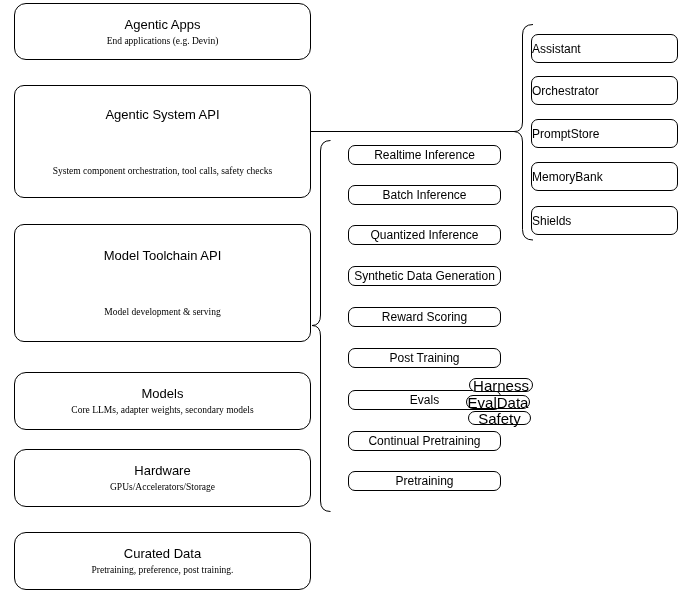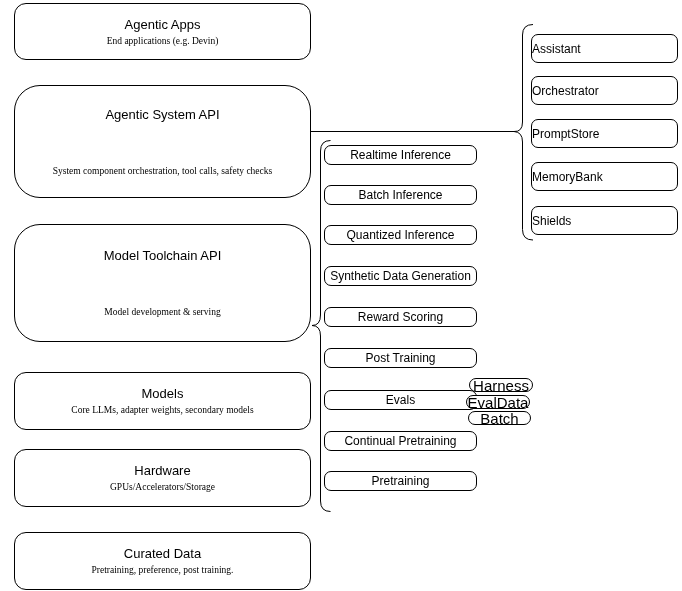--- a/index.html
+++ b/index.html
@@ -30,27 +30,27 @@
     background: #ffffff;
     display: flex;
     flex-direction: column;
     align-items: center;
     justify-content: center;
     gap: 4px;
     text-align: center;
     margin-left: 12px;
   }
   .r12 { border-radius: 12px; }
-  .r26 { border-radius: 26px; gap: 44px; }
+  .r26 { border-radius: 10px; gap: 44px; }
   .lbox .title   { font-size: 13px; line-height: 15px; }
   .lbox .subtitle{ font-size: 9.5px; line-height: 11px; font-family: Liberation Serif, serif; }
   
   .mbox {
     position: absolute;
-    left: 324px;
+    left: 348px;
     width: 153px;
     height: 20px;
     border: 1px solid #000000;
     border-radius: 7px;
     background: #ffffff;
     display: flex;
     align-items: center;
     justify-content: center;
     font-size: 12px;
     white-space: nowrap;
@@ -155,21 +155,21 @@
     <span>Pretraining</span>
   </div>
 
   <div class="pill" style="left:469px;top:378px;width:64px">
     <span>Harness</span>
   </div>
   <div class="pill" style="left:466px;top:395px;width:64px">
     <span>EvalData</span>
   </div>
   <div class="pill" style="left:468px;top:411px;width:63px">
-    <span>Batch</span>
+    <span>Safety</span>
   </div>
 
   <div class="rbox" style="top:34px">
     <span>Assistant</span>
   </div>
   <div class="rbox" style="top:76px">
     <span>Orchestrator</span>
   </div>
   <div class="rbox" style="top:119px">
     <span>PromptStore</span>

